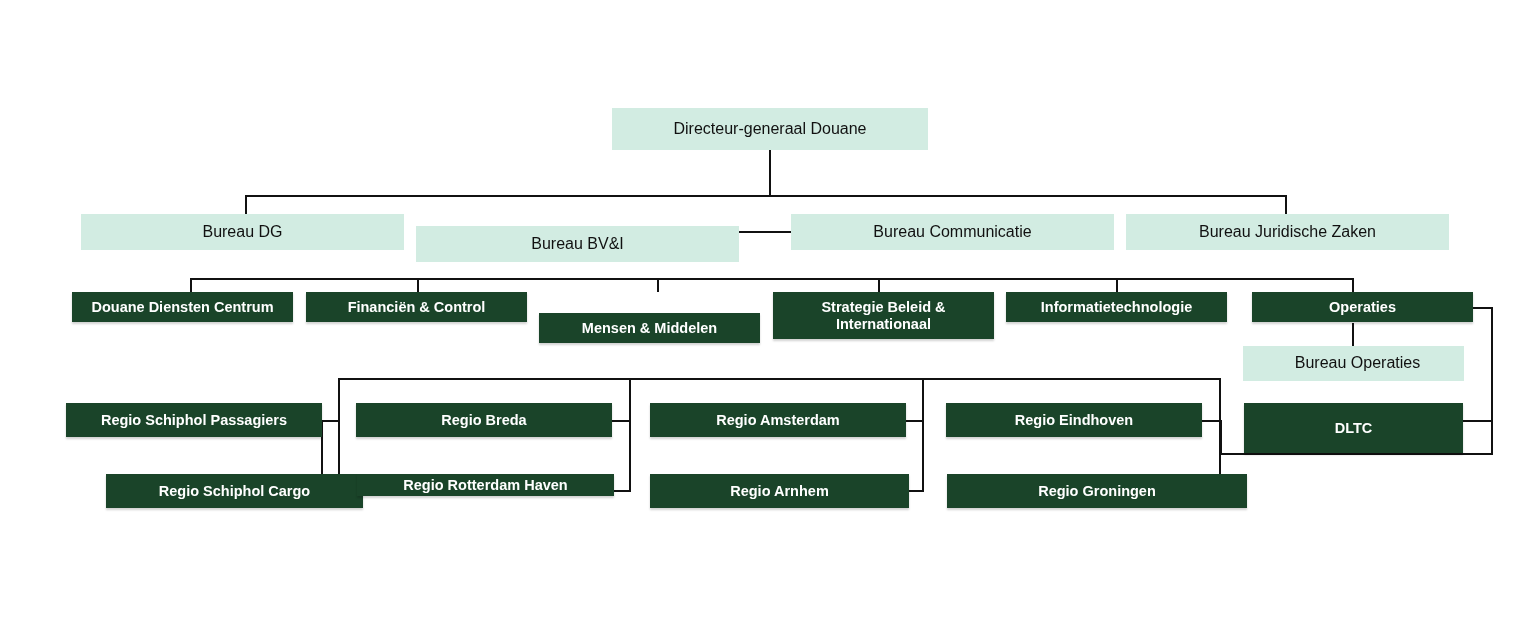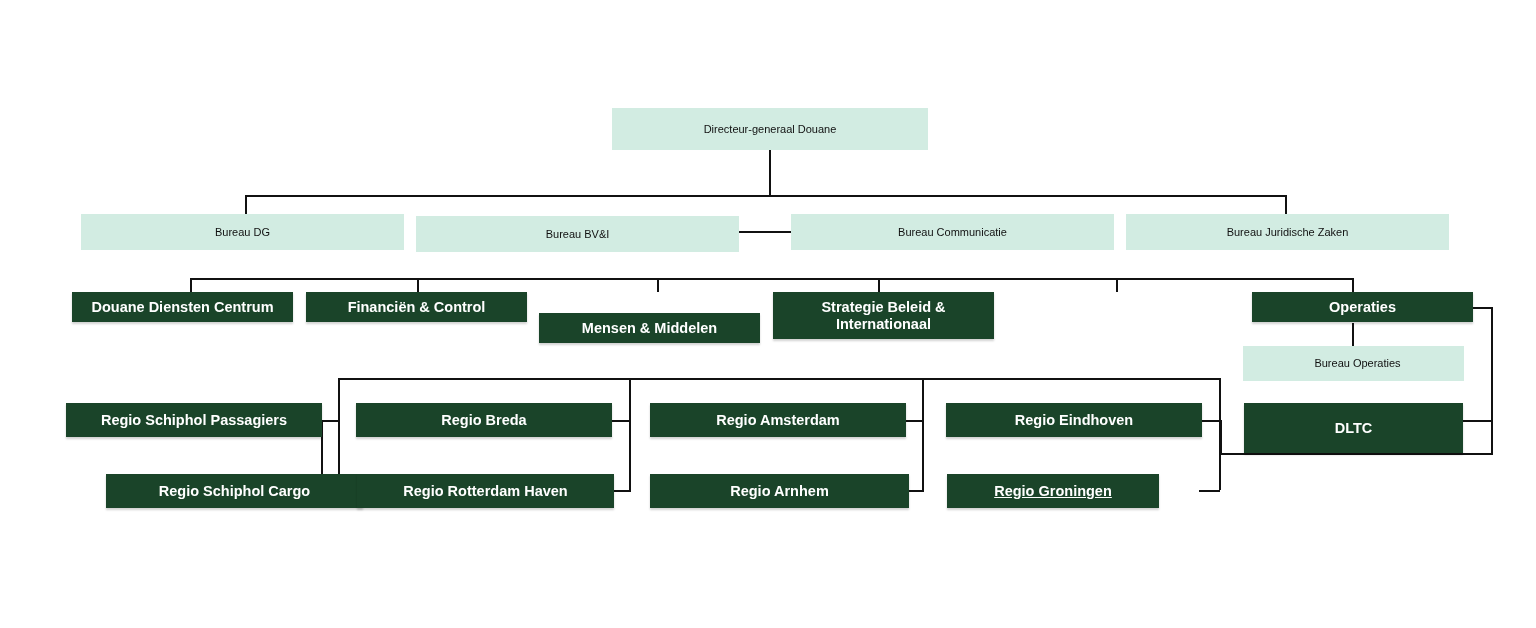--- a/index.html
+++ b/index.html
@@ -23,21 +23,21 @@
     display: flex;
     align-items: center;
     justify-content: center;
     text-align: center;
     line-height: 1.15;
     z-index: 3;
   }
   .node-light {
     background: #d2ece2;
     color: #111111;
-    font-size: 11px;
+    font-size: 16px;
     font-weight: 400;
   }
   .node-dark {
     background: #1a4429;
     color: #ffffff;
     font-size: 14.5px;
     font-weight: bold;
     box-shadow: 0 2px 2px rgba(0,0,0,0.18);
   }
   .node-dark .node-label {
@@ -99,41 +99,44 @@
 
   <div class="conn conn-v" style="left:1220px; top:420px; height:35px;"></div>
 
   <div class="node node-light" style="left:612px; top:108px; width:316px; height:42px;">
     <span class="node-label">Directeur-generaal Douane</span>
   </div>
 
   <div class="node node-light" style="left:81px; top:214px; width:323px; height:36px;">
     <span class="node-label">Bureau DG</span>
   </div>
-  <div class="node node-light" style="left:416px; top:216px; width:323px; height:36px;">
+  <div class="node node-light" style="left:416px; top:226px; width:323px; height:36px;">
     <span class="node-label">Bureau BV&amp;I</span>
   </div>
   <div class="node node-light" style="left:791px; top:214px; width:323px; height:36px;">
     <span class="node-label">Bureau Communicatie</span>
   </div>
   <div class="node node-light" style="left:1126px; top:214px; width:323px; height:36px;">
     <span class="node-label">Bureau Juridische Zaken</span>
   </div>
 
   <div class="node node-dark" style="left:72px; top:292px; width:221px; height:30px;">
     <span class="node-label">Douane Diensten Centrum</span>
   </div>
   <div class="node node-dark" style="left:306px; top:292px; width:221px; height:30px;">
     <span class="node-label">Financiën &amp; Control</span>
   </div>
   <div class="node node-dark" style="left:539px; top:292px; width:221px; height:30px;margin-top:21px;">
     <span class="node-label">Mensen &amp; Middelen</span>
   </div>
   <div class="node node-dark" style="left:773px; top:292px; width:221px; height:47px;">
     <span class="node-label">Strategie Beleid &amp; Internationaal</span>
+  </div>
+  <div class="node node-dark" style="left:1006px; top:292px; width:221px; height:30px;">
+    <span class="node-label">Informatietechnologie</span>
   </div>
   <div class="node node-dark" style="left:1240px; top:292px; width:221px; height:30px;margin-left:12px;">
     <span class="node-label">Operaties</span>
   </div>
 
   <div class="node node-light" style="left:1243px; top:346px; width:221px; height:35px;padding-left:8px;">
     <span class="node-label">Bureau Operaties</span>
   </div>
 
   <div class="node node-dark" style="left:1244px; top:403px; width:219px; height:50px;">
@@ -149,23 +152,23 @@
   <div class="node node-dark" style="left:650px; top:403px; width:256px; height:34px;">
     <span class="node-label">Regio Amsterdam</span>
   </div>
   <div class="node node-dark" style="left:946px; top:403px; width:256px; height:34px;">
     <span class="node-label">Regio Eindhoven</span>
   </div>
 
   <div class="node node-dark" style="left:66px; top:474px; width:257px; height:34px;margin-left:40px;">
     <span class="node-label">Regio Schiphol Cargo</span>
   </div>
-  <div class="node node-dark" style="left:357px; top:474px; width:257px; height:34px;">
+  <div class="node node-dark" style="left:357px; top:474px; width:257px; height:22px;">
     <span class="node-label">Regio Rotterdam Haven</span>
   </div>
   <div class="node node-dark" style="left:650px; top:474px; width:259px; height:34px;">
     <span class="node-label">Regio Arnhem</span>
   </div>
-  <div class="node node-dark" style="left:947px; top:474px; width:212px; height:34px;text-decoration:underline;">
+  <div class="node node-dark" style="left:947px; top:474px; width:300px; height:34px;">
     <span class="node-label">Regio Groningen</span>
   </div>
 
 </div>
 
 </body></html>

